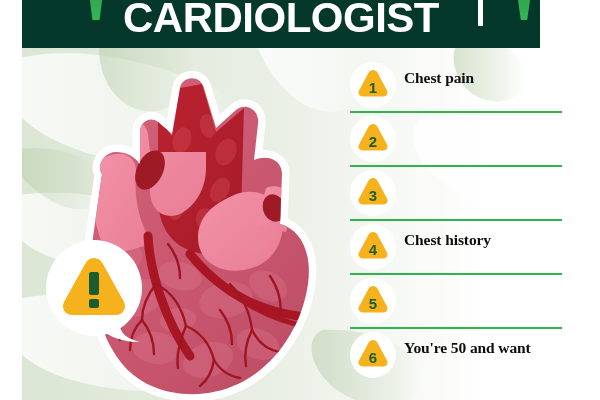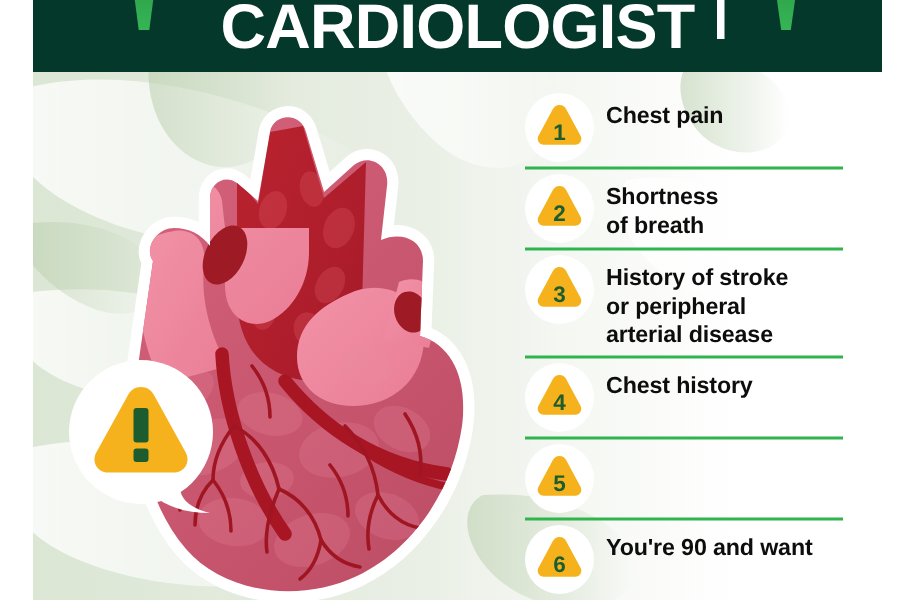--- a/index.html
+++ b/index.html
@@ -12,21 +12,21 @@
 
   
   .panel{
     position:absolute;left:22px;top:0;width:558px;height:400px;overflow:hidden;
     background:linear-gradient(110deg,#dfe8d9 0%,#e3ebdd 30%,#eef2ea 58%,#f7f9f6 75%,#ffffff 92%);
   }
   .panel-bg{position:absolute;inset:0;}
 
   
   .header{
-    position:absolute;left:22px;top:0;width:566px;height:48px;
+    position:absolute;left:22px;top:0;width:518px;height:48px;
     background:#04382a;overflow:hidden;z-index:6;
   }
   .header-title{
     position:absolute;left:0;right:0;top:-6px;text-align:center;
     color:#ffffff;font-weight:bold;font-size:42px;letter-spacing:-0.5px;
     line-height:48px;white-space:nowrap;
     font-family:"Liberation Sans", sans-serif;
   }
   .leaf{position:absolute;top:-14px;width:16px;height:34px;
     background:#2faa4e;border-radius:50% 50% 50% 50%/60% 60% 40% 40%;
@@ -46,21 +46,21 @@
   .warn-bubble svg{display:block;}
 
   
   .list{position:absolute;left:350px;top:62px;width:212px;z-index:4;}
   .row{position:relative;display:flex;align-items:flex-start;}
   .badge{position:relative;flex:0 0 auto;width:46px;height:46px;margin-right:8px;}
   .badge svg{display:block;}
   .row-text{
     color:#0d0d0d;font-weight:bold;font-size:15.5px;line-height:1.22;
     padding-top:7px;letter-spacing:-0.1px;
-    font-family:Liberation Sans, sans-serif;
+    font-family:Liberation Serif, serif;
   }
   .divider{height:2px;background:#2fb44e;margin:3px 0 3px 0;width:212px;}
 </style>
 </head>
 <body>
 
 <div class="poster">
 
   <div class="panel">
     <svg class="panel-bg" width="558" height="400" viewBox="0 0 558 400">
@@ -235,32 +235,30 @@
       </div>
       <div class="divider"></div>
       <div class="row">
         <div class="badge">
           <svg width="46" height="46" viewBox="0 0 46 46">
             <circle cx="23" cy="23" r="23" fill="#ffffff"></circle>
             <path d="M23,8 C25,8 26.5,9 27.5,10.8 L37,28.5 C38.5,31.3 36.6,34.5 33.4,34.5 L12.6,34.5 C9.4,34.5 7.5,31.3 9,28.5 L18.5,10.8 C19.5,9 21,8 23,8 Z" fill="#f5b21c"></path>
             <text x="23" y="31" text-anchor="middle" font-family="Liberation Sans, sans-serif" font-size="15" font-weight="bold" fill="#1d5c2e">2</text>
           </svg>
         </div>
-        <div class="row-text">Shortness<br>of breath</div>
       </div>
       <div class="divider"></div>
       <div class="row">
         <div class="badge">
           <svg width="46" height="46" viewBox="0 0 46 46">
             <circle cx="23" cy="23" r="23" fill="#ffffff"></circle>
             <path d="M23,8 C25,8 26.5,9 27.5,10.8 L37,28.5 C38.5,31.3 36.6,34.5 33.4,34.5 L12.6,34.5 C9.4,34.5 7.5,31.3 9,28.5 L18.5,10.8 C19.5,9 21,8 23,8 Z" fill="#f5b21c"></path>
             <text x="23" y="31" text-anchor="middle" font-family="Liberation Sans, sans-serif" font-size="15" font-weight="bold" fill="#1d5c2e">3</text>
           </svg>
         </div>
-        <div class="row-text">History of stroke<br>or peripheral<br>arterial disease</div>
       </div>
       <div class="divider"></div>
       <div class="row">
         <div class="badge">
           <svg width="46" height="46" viewBox="0 0 46 46">
             <circle cx="23" cy="23" r="23" fill="#ffffff"></circle>
             <path d="M23,8 C25,8 26.5,9 27.5,10.8 L37,28.5 C38.5,31.3 36.6,34.5 33.4,34.5 L12.6,34.5 C9.4,34.5 7.5,31.3 9,28.5 L18.5,10.8 C19.5,9 21,8 23,8 Z" fill="#f5b21c"></path>
             <text x="23" y="31" text-anchor="middle" font-family="Liberation Sans, sans-serif" font-size="15" font-weight="bold" fill="#1d5c2e">4</text>
           </svg>
         </div>
@@ -278,17 +276,17 @@
       </div>
       <div class="divider"></div>
       <div class="row">
         <div class="badge">
           <svg width="46" height="46" viewBox="0 0 46 46">
             <circle cx="23" cy="23" r="23" fill="#ffffff"></circle>
             <path d="M23,8 C25,8 26.5,9 27.5,10.8 L37,28.5 C38.5,31.3 36.6,34.5 33.4,34.5 L12.6,34.5 C9.4,34.5 7.5,31.3 9,28.5 L18.5,10.8 C19.5,9 21,8 23,8 Z" fill="#f5b21c"></path>
             <text x="23" y="31" text-anchor="middle" font-family="Liberation Sans, sans-serif" font-size="15" font-weight="bold" fill="#1d5c2e">6</text>
           </svg>
         </div>
-        <div class="row-text">You're 90 and want</div>
+        <div class="row-text">You're 50 and want</div>
       </div>
     </div>
 
 </div>
 
 </body></html>

